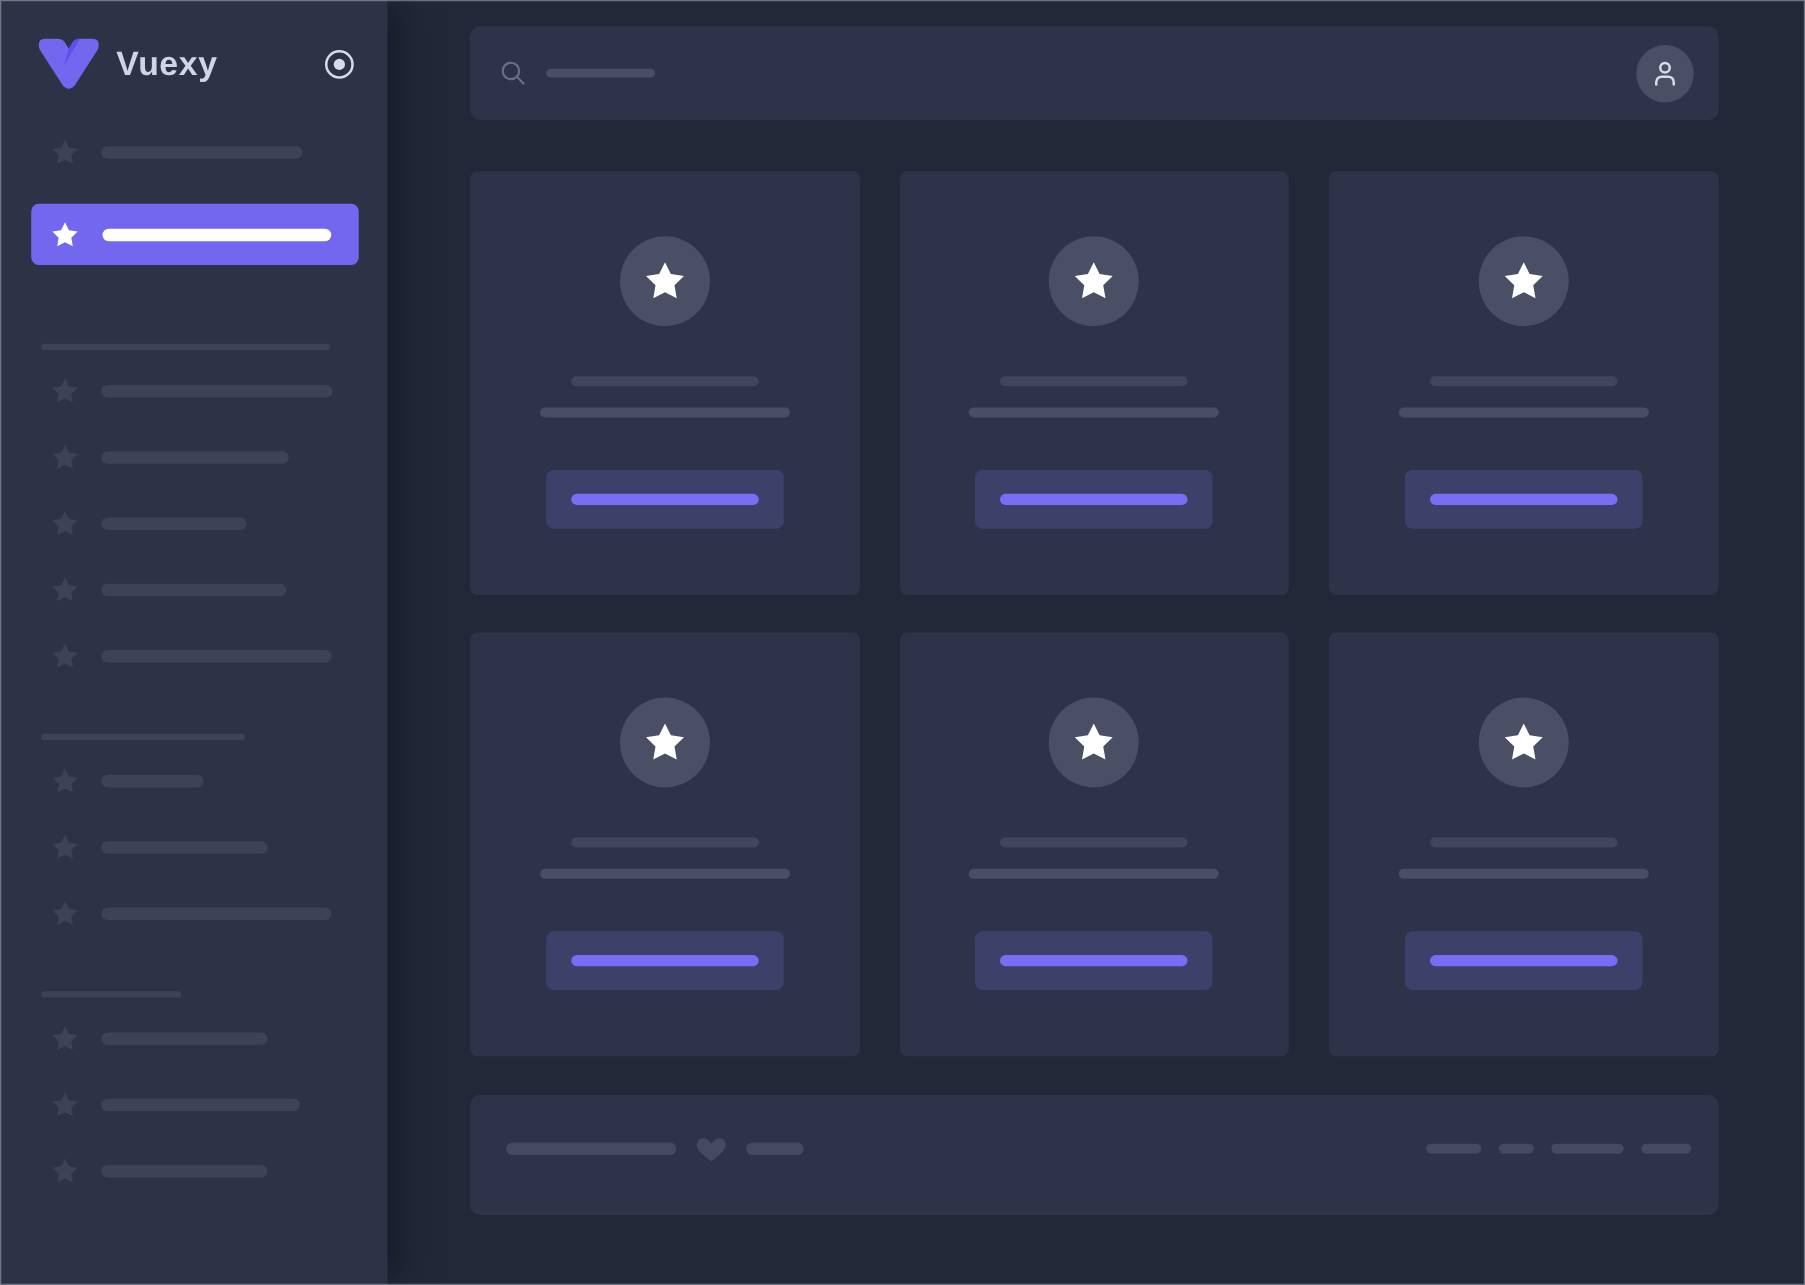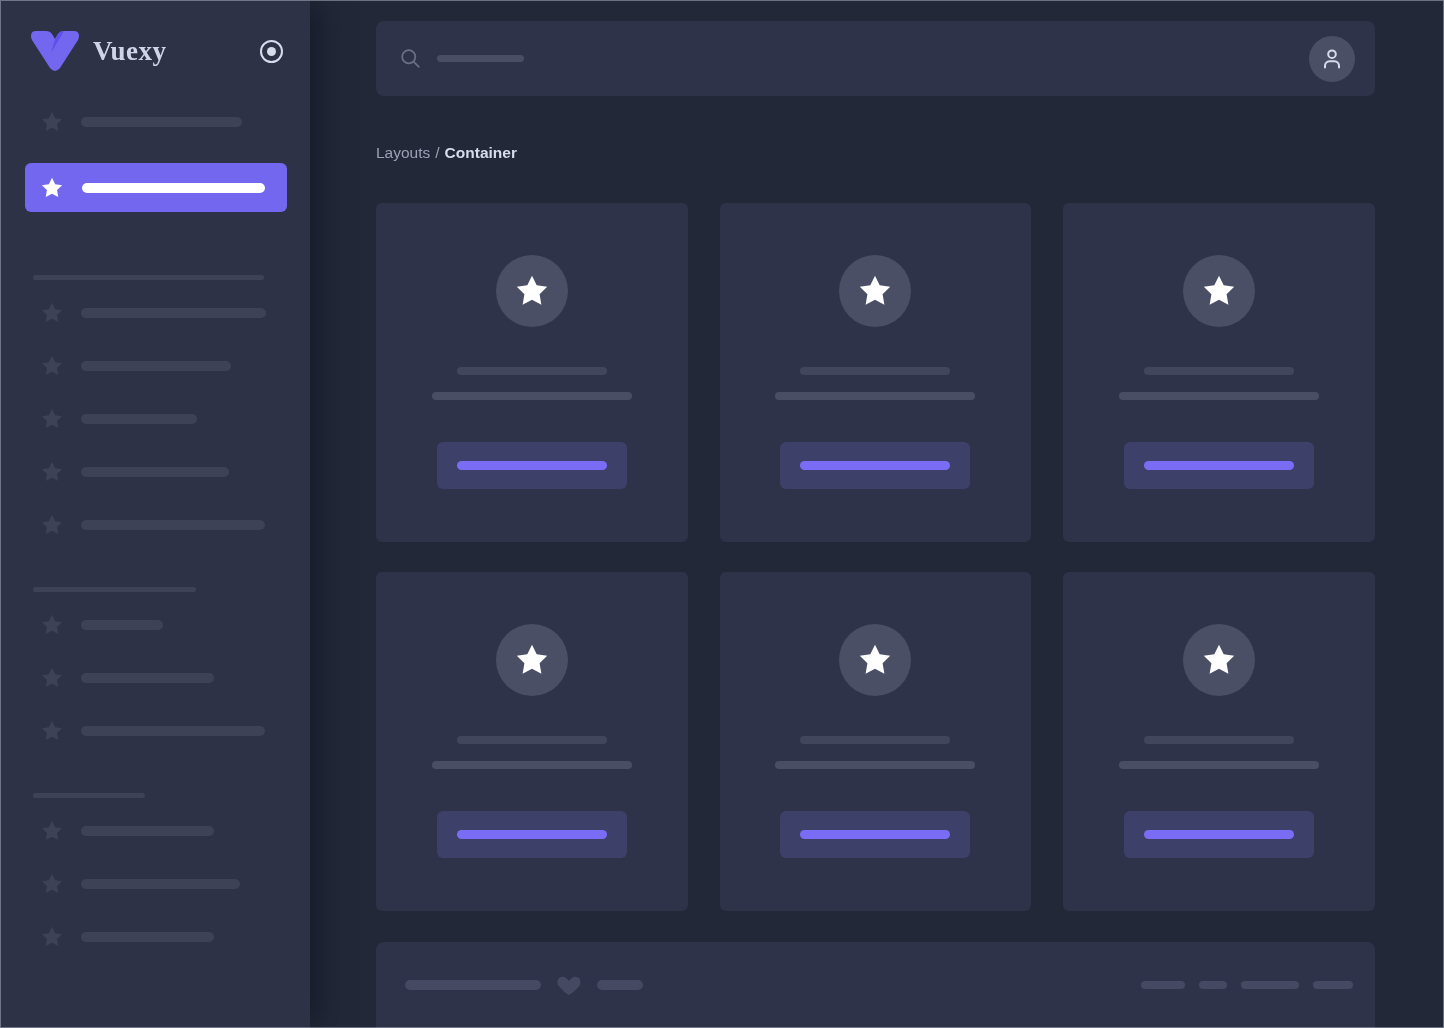--- a/index.html
+++ b/index.html
@@ -22,21 +22,21 @@
   .frame{position:absolute;inset:0;border:1px solid rgba(170,175,190,.55);pointer-events:none;z-index:50;}
 
   
   .sidebar{
     position:absolute;left:0;top:0;width:310px;height:1028px;
     background:var(--panel-bg);
     box-shadow:14px 0 26px -4px rgba(13,16,28,.55);
     padding-top:30px;overflow:hidden;z-index:2;
   }
   .sidebar-header{display:flex;align-items:center;padding:0 26px 0 29px;margin-bottom:38px;}
-  .brand{font-size:27px;font-weight:bold;color:#d0d4e6;letter-spacing:.5px;margin-left:12px;font-family:Liberation Serif, serif;}
+  .brand{font-size:27px;font-weight:bold;color:#d0d4e6;letter-spacing:.5px;margin-left:12px;}
   .sidebar-toggle{margin-left:auto;display:flex;align-items:center;cursor:pointer;}
 
   .nav-row{display:flex;align-items:center;height:24px;margin-bottom:29px;padding-left:40px;}
   .nav-row .star{width:24px;height:24px;flex:none;color:var(--ph-dim);}
   .nav-row .bar{height:10px;border-radius:5px;background:var(--ph-dim);margin-left:17px;}
 
   .nav-active{
     display:flex;align-items:center;height:49px;width:262px;
     margin:15px 0 0 25px;background:var(--accent);border-radius:6px;
     padding-left:15px;cursor:pointer;
@@ -212,23 +212,20 @@
     </svg>
     <span class="search-ph" id="search-ph" style="width: 87px;"></span>
     <div class="avatar">
       <svg viewBox="0 0 24 24" fill="none" stroke="currentColor" stroke-width="2" stroke-linecap="round" stroke-linejoin="round">
         <circle cx="12" cy="7.2" r="3.8"></circle>
           <path d="M5 20.5v-1.8a4.4 4.4 0 0 1 4.4-4.4h5.2a4.4 4.4 0 0 1 4.4 4.4v1.8"></path>
       </svg>
     </div>
   </div>
 
-  <div class="breadcrumb">
-    <span>Layouts</span><span class="sep">/</span><span class="current">Container</span>
-  </div>
 
   <div class="cards-grid" id="cards-grid">
       <div class="card">
     <div class="card-avatar">
       <svg viewBox="0 0 24 24" fill="currentColor">
             <path d="M12 1.8l3.13 6.35 7 1.02-5.07 4.94 1.2 6.98L12 17.8l-6.26 3.29 1.2-6.98-5.07-4.94 7-1.02z"></path>
           </svg>
     </div>
     <span class="card-line1" style="width: 150px;"></span>
     <span class="card-line2" style="width: 200px;"></span>

